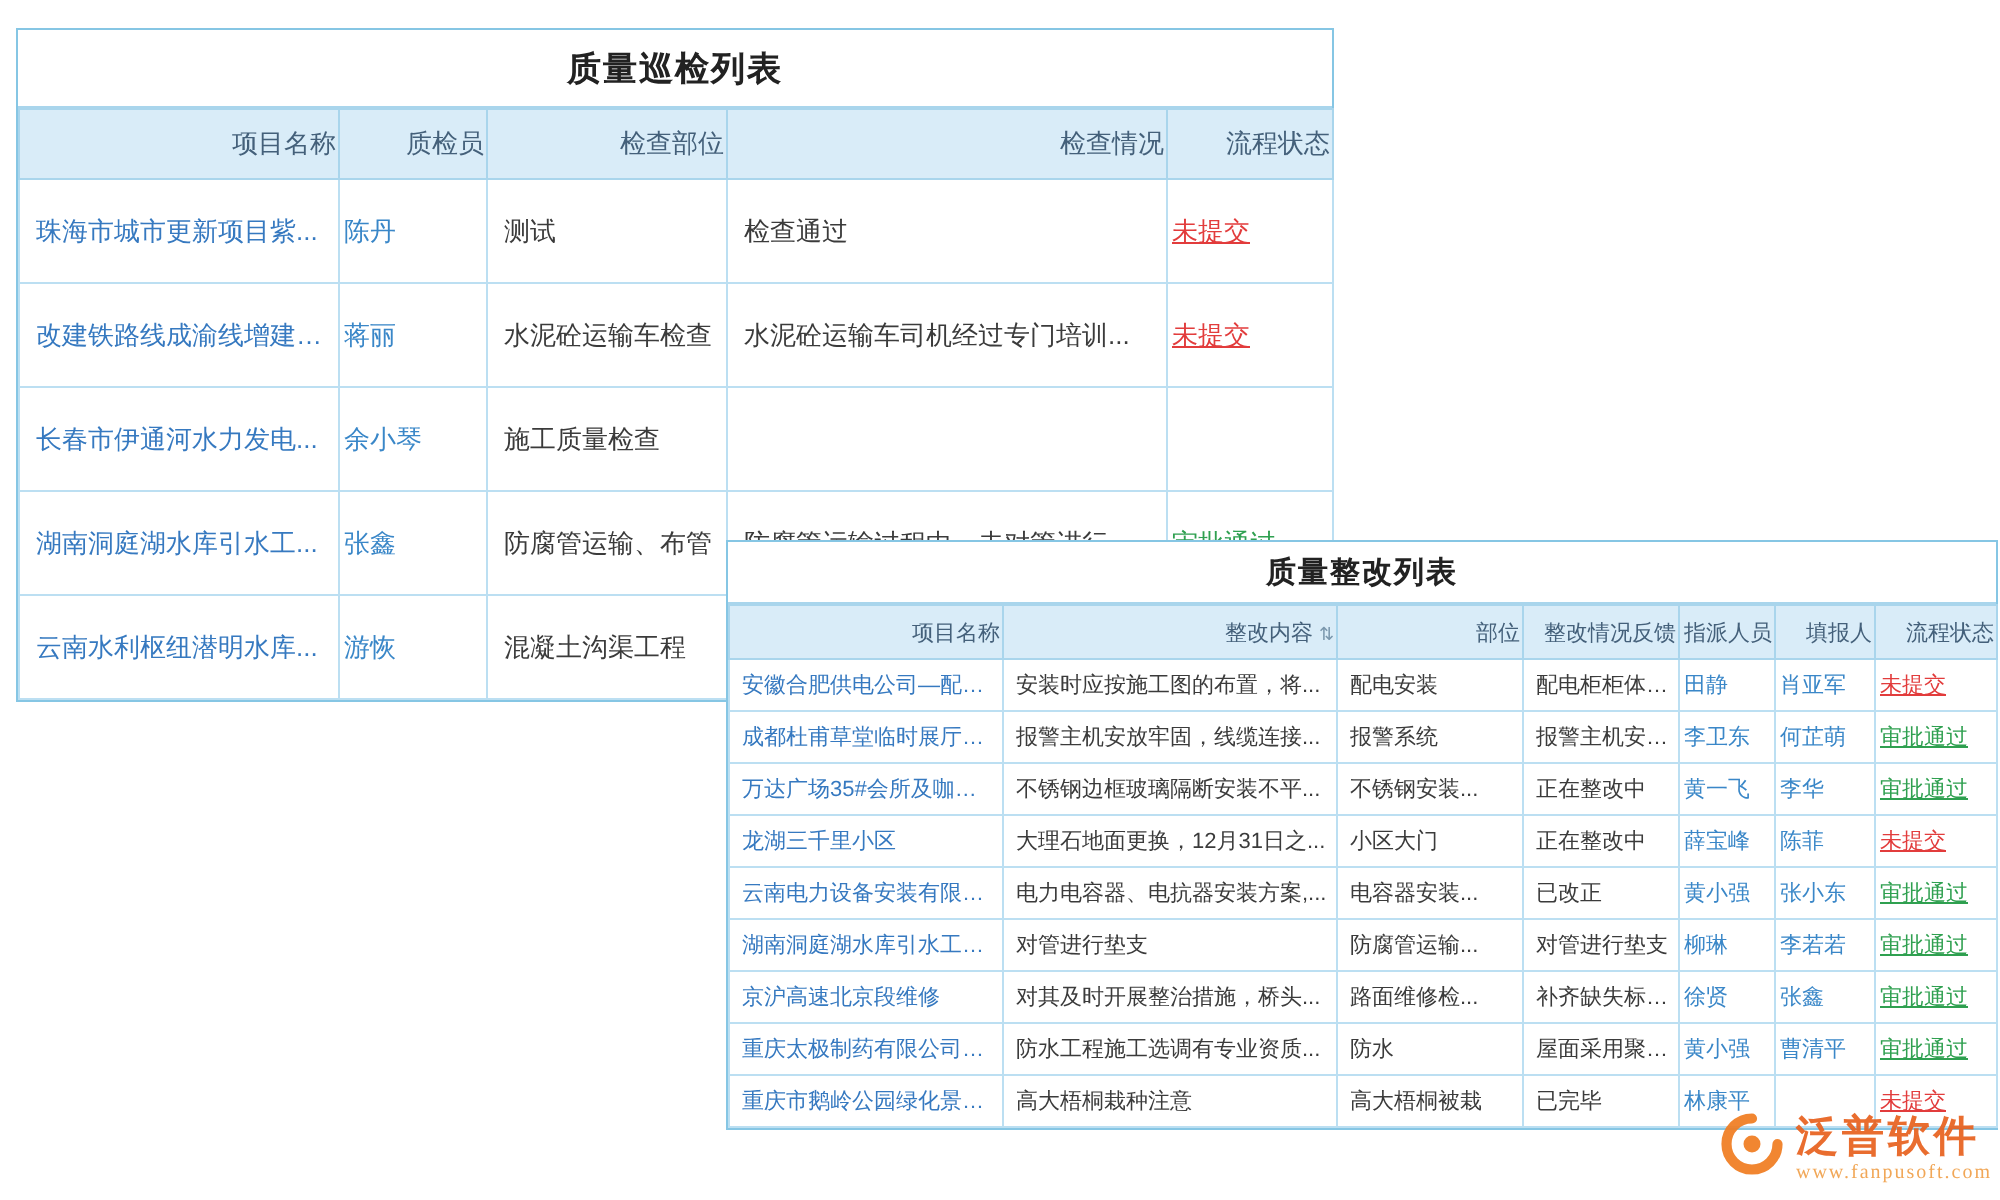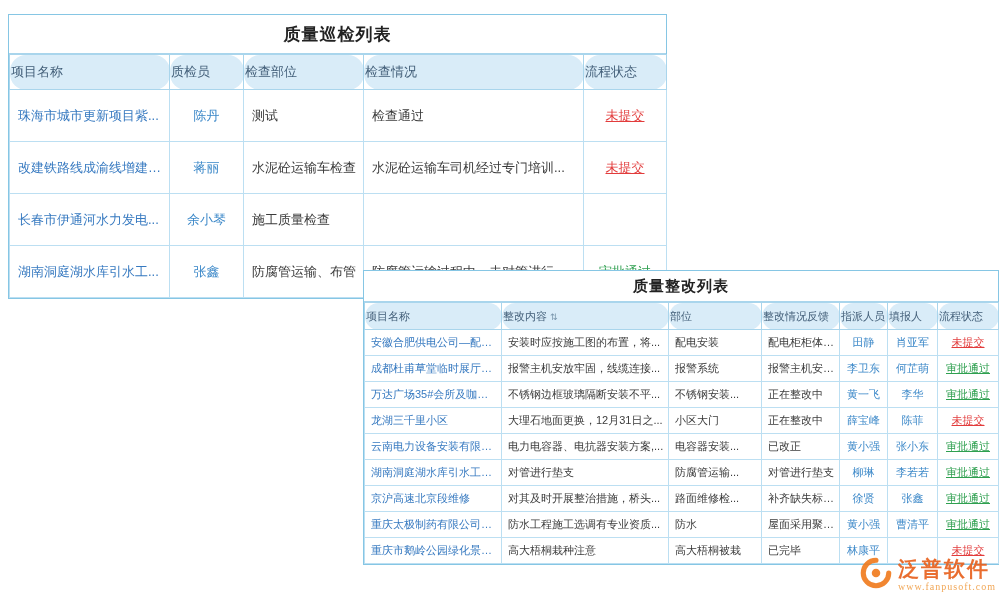--- a/index.html
+++ b/index.html
@@ -13,26 +13,26 @@
   .panel-title{
     display:flex;align-items:center;justify-content:center;
     font-weight:bold;color:#222;border-bottom:1px solid #a9d5ec;background:#fff;
   }
   table{border-collapse:collapse;table-layout:fixed;}
   th,td{
     border:1px solid #bcdff2;box-sizing:border-box;
     white-space:nowrap;overflow:hidden;text-overflow:ellipsis;
   }
   th{
-    background:#d9ecf8;color:#44607a;font-weight:normal;text-align:left;
-    border-color:#a9d5ec;position:relative;border-radius:16px;
+    background:#d9ecf8;color:#44607a;font-weight:normal;text-align:right;
+    border-color:#a9d5ec;position:relative;
   }
   td{background:#fff;color:#333;}
   .al-l{text-align:left;padding-left:8px;padding-right:4px;}
-  .al-c{text-align:center;padding-left:2px;padding-right:2px;}
+  .al-c{padding-left:2px;padding-right:2px;}
   .link{color:#3679c0;}
   .name{color:#3a87c8;}
   .plain{color:#3b3b3b;}
   .status{text-decoration:underline;}
   .sort-ic{font-size:9px;color:#7a97ad;margin-left:3px;}
 
   
   #inspection-panel{left:8px;top:14px;width:659px;}
   #inspection-panel .panel-title{height:38px;font-size:17px;letter-spacing:1px;font-family:Liberation Serif, serif;}
   #inspection-table{width:657px;font-size:13px;}
@@ -99,20 +99,27 @@
           <td class="plain al-l">施工质量检查</td>
           <td class="plain al-l"></td>
           <td class="status al-c" style="text-decoration: none;"></td>
         </tr>
         <tr>
           <td class="link al-l">湖南洞庭湖水库引水工...</td>
           <td class="name al-c">张鑫</td>
           <td class="plain al-l">防腐管运输、布管</td>
           <td class="plain al-l">防腐管运输过程中，未对管进行...</td>
           <td class="status al-c" style="color: rgb(47, 160, 80);">审批通过</td>
+        </tr>
+        <tr>
+          <td class="link al-l">云南水利枢纽潜明水库...</td>
+          <td class="name al-c">游恢</td>
+          <td class="plain al-l">混凝土沟渠工程</td>
+          <td class="plain al-l"></td>
+          <td class="status al-c" style="text-decoration: none;"></td>
         </tr>
       </tbody>
     </table>
 </div>
 
 <div class="panel" id="rectification-panel">
   <div class="panel-title">质量整改列表</div>
   <table id="rectification-table">
       <colgroup>
         <col style="width: 137px;">

